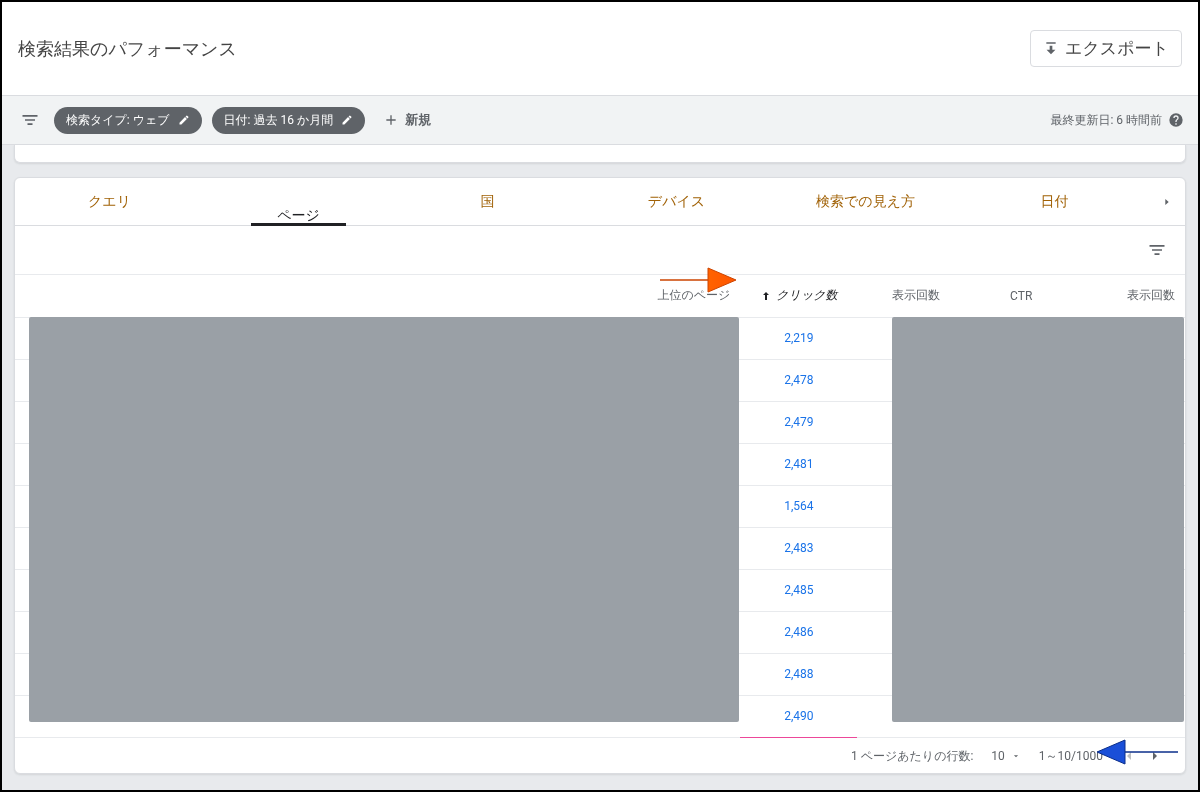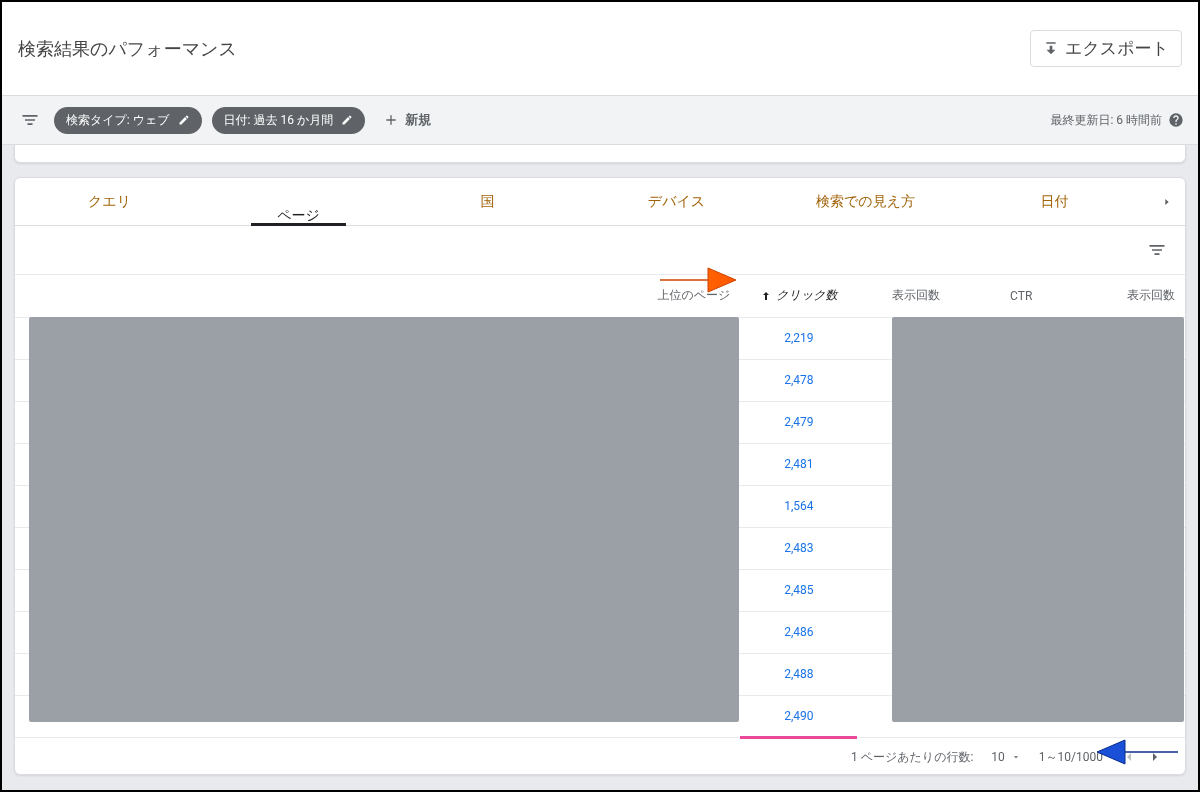--- a/index.html
+++ b/index.html
@@ -420,21 +420,21 @@
               </tr>
             <tr>
                 <td></td>
                 <td class="click-cell"><span class="click-val">2,488</span></td>
                 <td></td>
                 <td></td>
                 <td></td>
               </tr>
             <tr>
                 <td style="border-bottom:1px solid #e8eaed"></td>
-                <td class="click-cell" style="border-bottom:3px solid #ec4899"><span class="click-val">2,490</span></td>
+                <td class="click-cell" style="border-bottom:1px solid #ec4899"><span class="click-val">2,490</span></td>
                 <td style="border-bottom:1px solid #e8eaed"></td>
                 <td style="border-bottom:1px solid #e8eaed"></td>
                 <td style="border-bottom:1px solid #e8eaed"></td>
               </tr>
           </tbody>
         </table>
       </div>
     </div>
 
     <div class="pagination">

